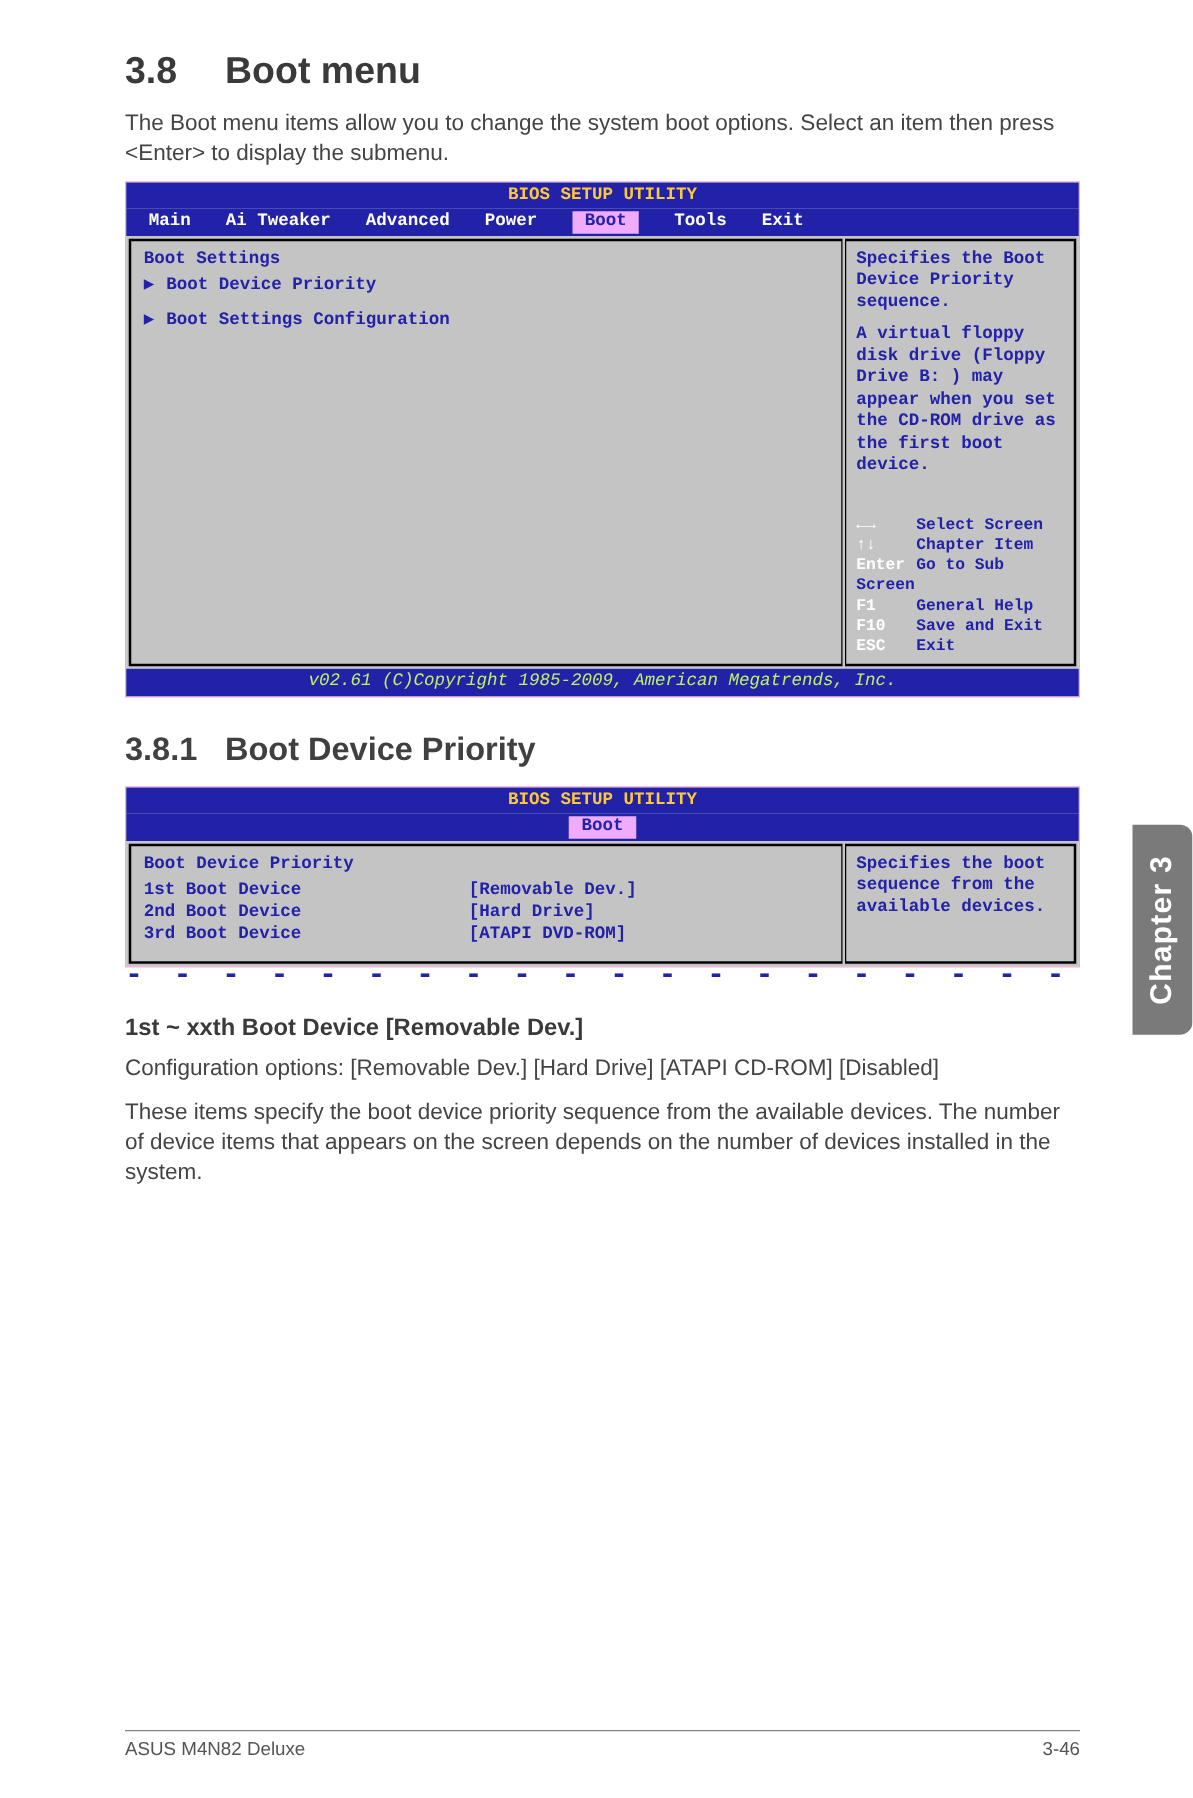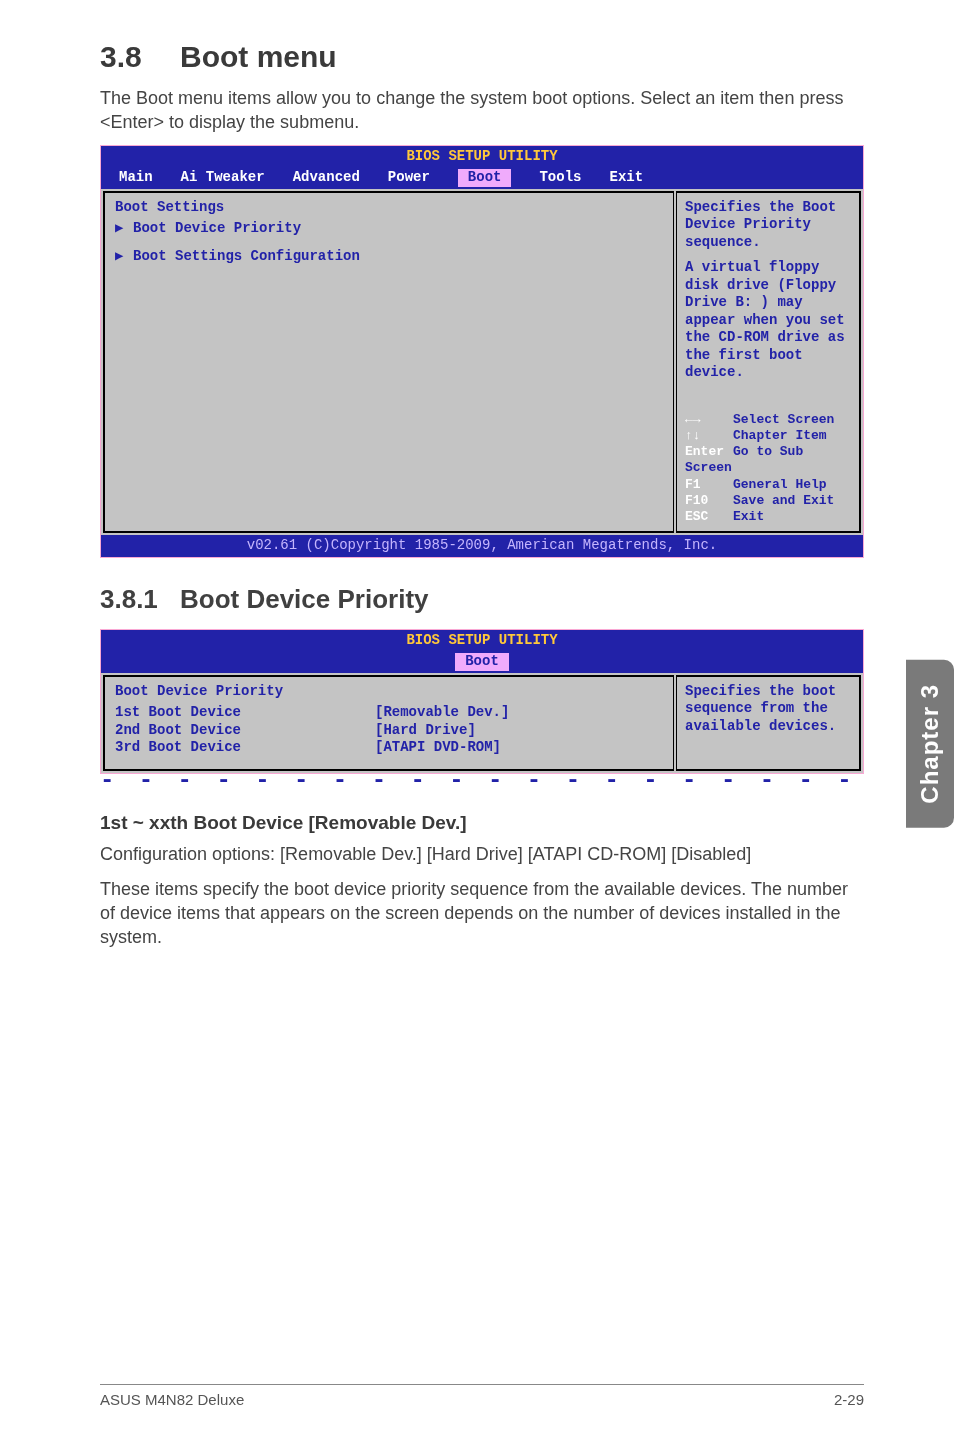--- a/index.html
+++ b/index.html
@@ -80,23 +80,24 @@
     font-weight: bold;
   }
   .group-title { color: #2222a8; margin-bottom: 4px; }
   .menu-line { color: #2222a8; }
   .menu-line .arrow { display:inline-block; width:18px; }
   .help-keys { margin-top: 30px; font-size: 13px; }
   .help-keys .k { color:#fff; display:inline-block; width:48px; }
   .help-keys .d { color:#2222a8; }
   .bios-footer {
     background: #2222a8;
-    color: #c4b5fd;
+    color: #bef264;
     text-align: center;
     padding: 2px 0;
+    font-style: italic;
   }
 
   h2.subsection {
     font-size: 26px;
     font-weight: bold;
     color: #404040;
     margin: 26px 0 14px 0;
   }
   h2.subsection .num { display:inline-block; width:80px; }
 
@@ -242,14 +243,14 @@
   <h3 class="para-head">1st ~ xxth Boot Device [Removable Dev.]</h3>
   <p class="body">Configuration options: [Removable Dev.] [Hard Drive] [ATAPI CD-ROM] [Disabled]</p>
   <p class="body">These items specify the boot device priority sequence from the available devices. The number of device items that appears on the screen depends on the number of devices installed in the system.</p>
 
 </div>
 
 <div class="side-tab">Chapter 3</div>
 
 <div class="page-footer">
   <span>ASUS M4N82 Deluxe</span>
-  <span>2-29</span>
+  <span>3-46</span>
 </div>
 
 </body></html>

